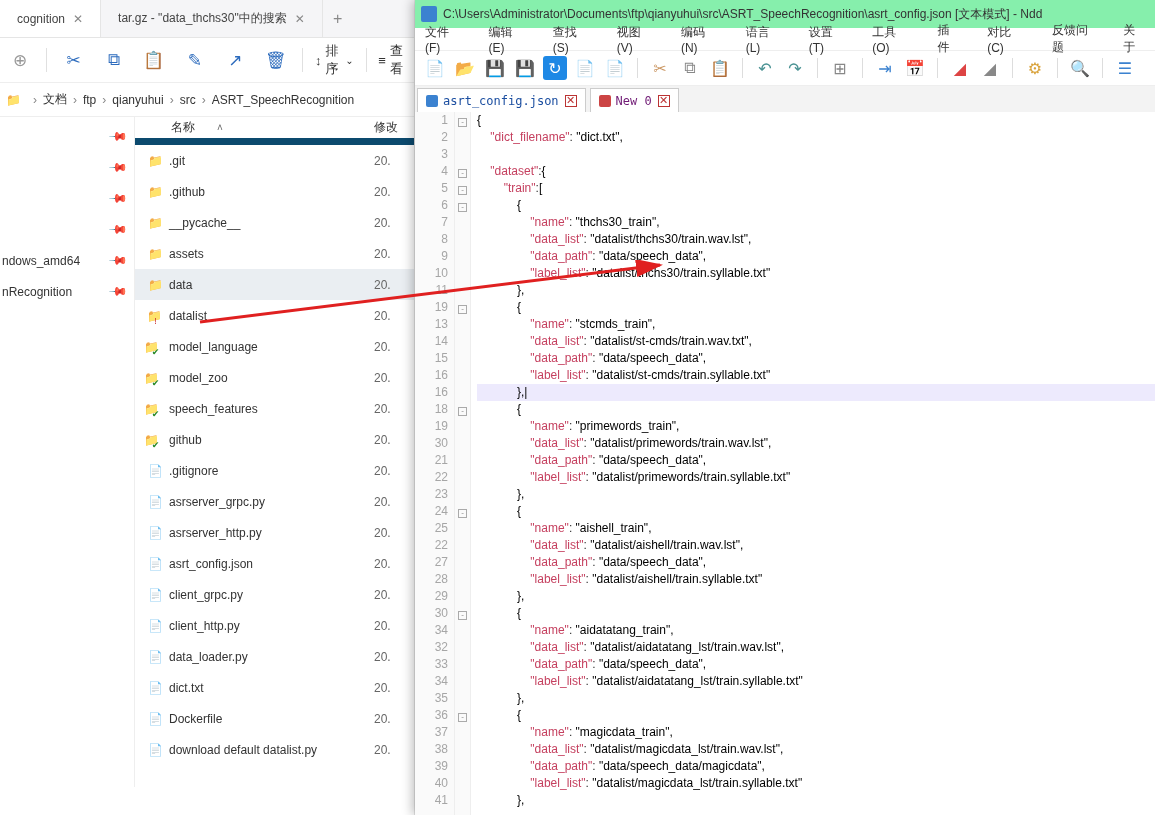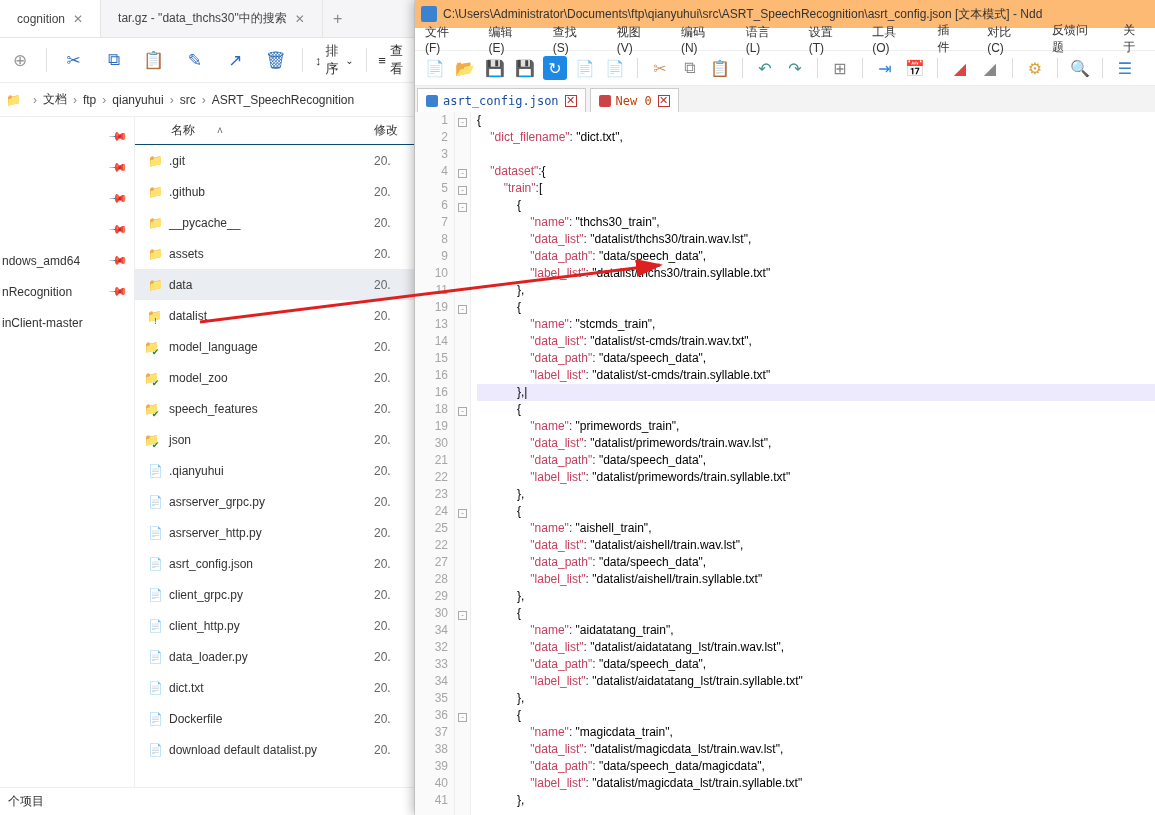--- a/index.html
+++ b/index.html
@@ -22,47 +22,47 @@
 .breadcrumb { height: 34px; display: flex; align-items: center; padding: 0 6px; font-size: 12px; color: #333; border-bottom: 1px solid #eee; }
 .breadcrumb .folder { color: #f8c146; margin-right: 6px; }
 .breadcrumb .sep { margin: 0 6px; color: #888; }
 
 .content { display: flex; height: calc(100% - 38px - 45px - 34px - 28px); }
 .sidebar { width: 135px; border-right: 1px solid #eee; padding: 4px 0; }
 .sidebar .qitem { display: flex; align-items: center; height: 31px; padding: 0 10px 0 2px; font-size: 12px; color: #333; position: relative; }
 .sidebar .pin { position: absolute; right: 8px; color: #888; font-size: 12px; transform: rotate(45deg); }
 
 .filearea { flex: 1; overflow: auto; }
-.columns { display: flex; height: 28px; align-items: center; border-bottom: 1px solid #0c4a6e; font-size: 12px; color: #333; }
+.columns { display: flex; height: 28px; align-items: center; border-bottom: 7px solid #0c4a6e; font-size: 12px; color: #333; }
 .col-name { flex: 1; padding-left: 36px; display: flex; align-items: center; }
 .col-name .chev { margin-left: 22px; color: #666; font-size: 10px; }
 .col-mod { width: 40px; }
 .row { display: flex; height: 31px; align-items: center; font-size: 12px; color: #333; padding-left: 8px; }
 .row.selected { background: #eaeef2; }
 .row .icon { width: 26px; text-align: center; }
 .row .name { flex: 1; }
 .row .mod { width: 40px; color: #666; }
 
 .status { position: absolute; bottom: 0; left: 0; height: 28px; border-top: 1px solid #eee; display: flex; align-items: center; padding: 0 8px; font-size: 12px; color: #333; width: 415px; }
 
 
 .editor { position: absolute; left: 415px; top: 0; width: 740px; height: 815px; background: #fff; box-shadow: -3px 0 10px rgba(0,0,0,0.25); }
-.titlebar { height: 28px; display: flex; align-items: center; padding: 0 6px; font-size: 12px; color: #333; background: #fdba74; }
+.titlebar { height: 28px; display: flex; align-items: center; padding: 0 6px; font-size: 12px; color: #333; background: #86efac; }
 .titlebar .logo { width: 16px; height: 16px; background: #3b82d0; margin-right: 6px; border-radius: 2px; }
 .menubar { height: 22px; display: flex; align-items: center; gap: 28px; padding: 0 10px; font-size: 12px; color: #333; }
 .menubar span { cursor: default; }
 
 .edtoolbar { height: 36px; display: flex; align-items: center; gap: 6px; padding: 0 8px; border-top: 1px solid #eee; border-bottom: 1px solid #eee; }
 .ebtn { width: 24px; height: 24px; display: flex; align-items: center; justify-content: center; border-radius: 3px; }
 .esep { width: 1px; height: 20px; background: #ddd; margin: 0 4px; }
 
 .filetabs { height: 26px; display: flex; align-items: center; background: #f3f3f3; }
 .ftab { height: 24px; display: flex; align-items: center; padding: 0 8px; font-size: 12px; background: #fff; margin: 2px 2px 0 2px; border: 1px solid #ccc; border-bottom: none; }
 .ftab .fname { font-family: Consolas, monospace; color: #1b4ea0; }
-.ftab .fname.new { color: #c2410c; }
+.ftab .fname.new { color: #701a75; }
 .ftab .disk { width: 12px; height: 12px; margin-right: 5px; }
 .ftab .x { margin-left: 6px; color: #b33; font-size: 11px; border: 1px solid #b33; width: 12px; height: 12px; display: inline-flex; align-items: center; justify-content: center; }
 
 .code { display: flex; height: calc(100% - 28px - 22px - 36px - 26px); font-family: Consolas, "Courier New", monospace; font-size: 12px; }
 .gutter { width: 40px; background: #fafafa; border-right: 1px solid #eee; text-align: right; padding-right: 6px; color: #a6a6a6; line-height: 17px; }
 .fold { width: 16px; background: #fafafa; border-right: 1px solid #eee; line-height: 17px; text-align: center; color: #888; font-size: 10px; }
 .fold .m { border: 1px solid #aaa; width: 9px; height: 9px; display: inline-flex; align-items: center; justify-content: center; font-size: 8px; line-height: 1; }
 .src { flex: 1; line-height: 17px; padding-left: 6px; white-space: pre; }
 .src .line { height: 17px; }
 .src .line.hl { background: #edeafd; }
@@ -132,23 +132,20 @@
           <span class="pin">📌</span>
         </div>
       <div class="qitem">
           <span>ndows_amd64</span>
           <span class="pin">📌</span>
         </div>
       <div class="qitem">
           <span>nRecognition</span>
           <span class="pin">📌</span>
         </div>
-      <div class="qitem">
-          <span>inClient-master</span>
-        </div>
     </div>
 
     <div class="filearea">
       <div class="columns">
         <div class="col-name">
             <span>名称</span>
             <span class="chev">˄</span>
           </div>
         <div class="col-mod">修改</div>
       </div>
@@ -193,26 +190,26 @@
             <span class="name">model_zoo</span>
             <span class="mod">20.</span>
           </div>
           <div class="row">
             <span class="icon" style="color:#f8c146">📁<span style="position:relative;left:-8px;top:4px;font-size:9px;color:#2a8a2a">✔</span></span>
             <span class="name">speech_features</span>
             <span class="mod">20.</span>
           </div>
           <div class="row">
             <span class="icon" style="color:#f8c146">📁<span style="position:relative;left:-8px;top:4px;font-size:9px;color:#2a8a2a">✔</span></span>
-            <span class="name">json</span>
+            <span class="name">github</span>
             <span class="mod">20.</span>
           </div>
           <div class="row">
             <span class="icon" style="color:#e54d2e">📄</span>
-            <span class="name">.qianyuhui</span>
+            <span class="name">.gitignore</span>
             <span class="mod">20.</span>
           </div>
           <div class="row">
             <span class="icon" style="color:#3c8f3c">📄</span>
             <span class="name">asrserver_grpc.py</span>
             <span class="mod">20.</span>
           </div>
           <div class="row">
             <span class="icon" style="color:#3c8f3c">📄</span>
             <span class="name">asrserver_http.py</span>
@@ -250,21 +247,20 @@
           </div>
           <div class="row">
             <span class="icon" style="color:#3c8f3c">📄</span>
             <span class="name">download default datalist.py</span>
             <span class="mod">20.</span>
           </div>
         </div>
     </div>
   </div>
 
-  <div class="status">个项目</div>
 </div>
 
 <div class="editor">
   <div class="titlebar">
     <div class="logo"></div>
     <span>C:\Users\Administrator\Documents\ftp\qianyuhui\src\ASRT_SpeechRecognition\asrt_config.json [文本模式] - Ndd</span>
   </div>
   <div class="menubar">
     <span>文件(F)</span>
     <span>编辑(E)</span>

